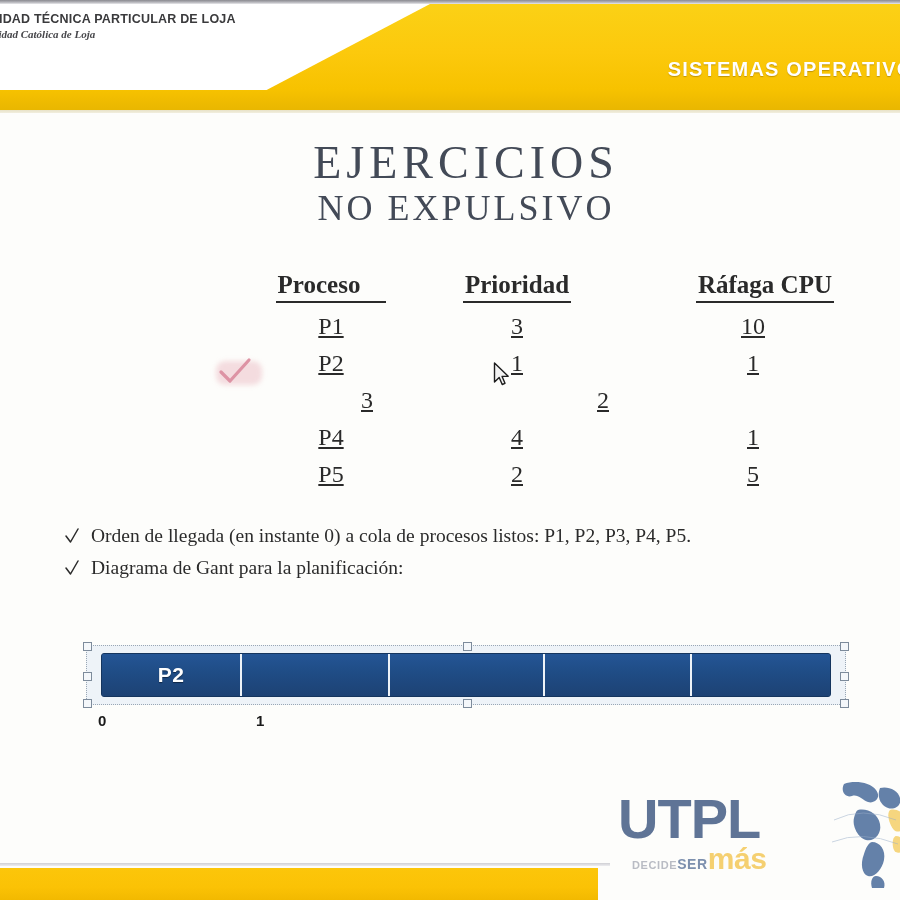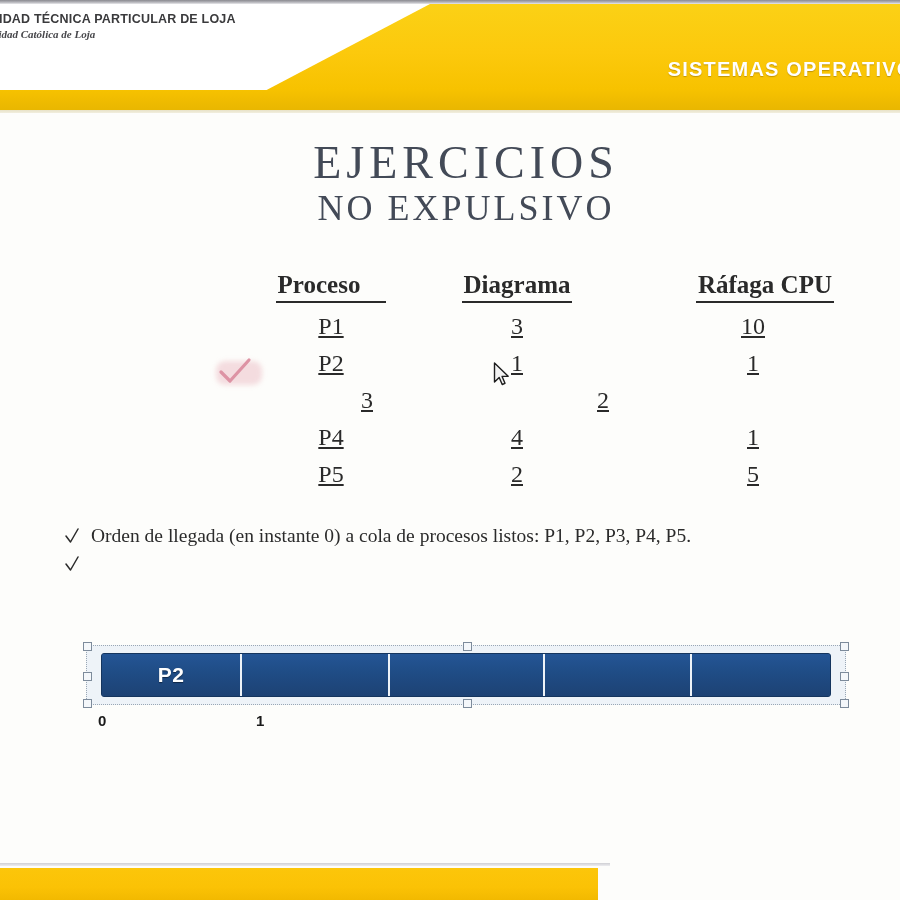--- a/index.html
+++ b/index.html
@@ -267,21 +267,21 @@
     </div>
 
     <div class="ptable">
 
       <div class="prow">
         <div class="c-check"></div>
         <div class="c-proc hdr-cell hdr-proc">
           <span>Proceso</span>
         </div>
         <div class="c-prio hdr-cell hdr-prio">
-          <span>Diagrama</span>
+          <span>Prioridad</span>
         </div>
         <div class="c-raf hdr-cell hdr-raf">
           <span>Ráfaga CPU</span>
         </div>
       </div>
 
       <div class="prow">
         <div class="c-check"></div>
         <div class="c-proc val-cell">P1</div>
         <div class="c-prio val-cell">3</div>
@@ -326,20 +326,21 @@
       <div class="bullet">
         <svg class="tick" viewBox="0 0 16 22">
           <path d="M2 11 L6.5 17 L14 4" fill="none" stroke="#2b2b2b" stroke-width="1.5" stroke-linecap="round" stroke-linejoin="round"></path>
         </svg>
         <span>Orden de llegada (en instante 0) a cola de procesos listos: P1, P2, P3, P4, P5.</span>
       </div>
       <div class="bullet">
         <svg class="tick" viewBox="0 0 16 22">
           <path d="M2 11 L6.5 17 L14 4" fill="none" stroke="#2b2b2b" stroke-width="1.5" stroke-linecap="round" stroke-linejoin="round"></path>
         </svg>
+        <span>Diagrama de Gant para la planificación:</span>
       </div>
     </div>
 
     <div class="gantt-wrap">
       <div class="sel-frame">
         <div class="handle h-tl"></div>
         <div class="handle h-tc"></div>
         <div class="handle h-tr"></div>
         <div class="handle h-ml"></div>
         <div class="handle h-mr"></div>
@@ -376,14 +377,38 @@
 
   <svg class="cursor" viewBox="0 0 18 26">
     <path d="M1.5 1 L1.5 20 L6.2 15.4 L9.2 22.5 L12 21.3 L9.1 14.4 L15.2 14.2 Z" fill="#f2f2f2" stroke="#1d1d1d" stroke-width="1.4" stroke-linejoin="round"></path>
   </svg>
 
   <div class="footer">
     <div class="foot-rule"></div>
     <div class="foot-yellow"></div>
   </div>
 
+  <div class="utpl-logo">
+    <div class="utpl-word">UTPL</div>
+    <div class="utpl-tag">
+      <span class="tag-decide">DECIDE</span><span class="tag-ser">SER</span><span class="tag-mas">más</span>
+    </div>
+
+    <svg class="globe" viewBox="0 0 96 110">
+      <g fill="#4f6f9e" opacity=".95">
+        <path d="M30 4 C40 0 56 2 62 10 C68 18 60 24 54 22 C48 20 44 14 38 16 C32 18 26 12 30 4 Z"></path>
+        <path d="M66 8 C74 6 84 10 86 18 C88 26 80 30 74 28 C68 26 62 18 66 8 Z"></path>
+        <path d="M44 30 C54 28 64 34 66 44 C68 54 60 62 52 60 C44 58 38 46 40 38 C41 34 42 31 44 30 Z"></path>
+        <path d="M58 62 C66 62 72 70 70 80 C68 90 60 98 54 96 C48 94 46 84 50 74 C52 68 54 63 58 62 Z"></path>
+        <path d="M62 96 C68 96 72 102 70 108 L58 108 C56 102 58 96 62 96 Z"></path>
+      </g>
+      <g fill="#f4cf66" opacity=".9">
+        <path d="M76 30 C84 28 92 34 92 42 C92 50 84 54 80 50 C76 46 72 34 76 30 Z"></path>
+        <path d="M82 56 C88 56 92 62 90 68 C88 74 82 74 80 70 C78 66 78 57 82 56 Z"></path>
+      </g>
+      <g stroke="#8fa6c4" stroke-width="1" fill="none" opacity=".5">
+        <path d="M20 40 Q48 26 82 40"></path>
+        <path d="M18 62 Q48 50 84 64"></path>
+      </g>
+    </svg>
+  </div>
 
 </div>
 
 </body></html>

